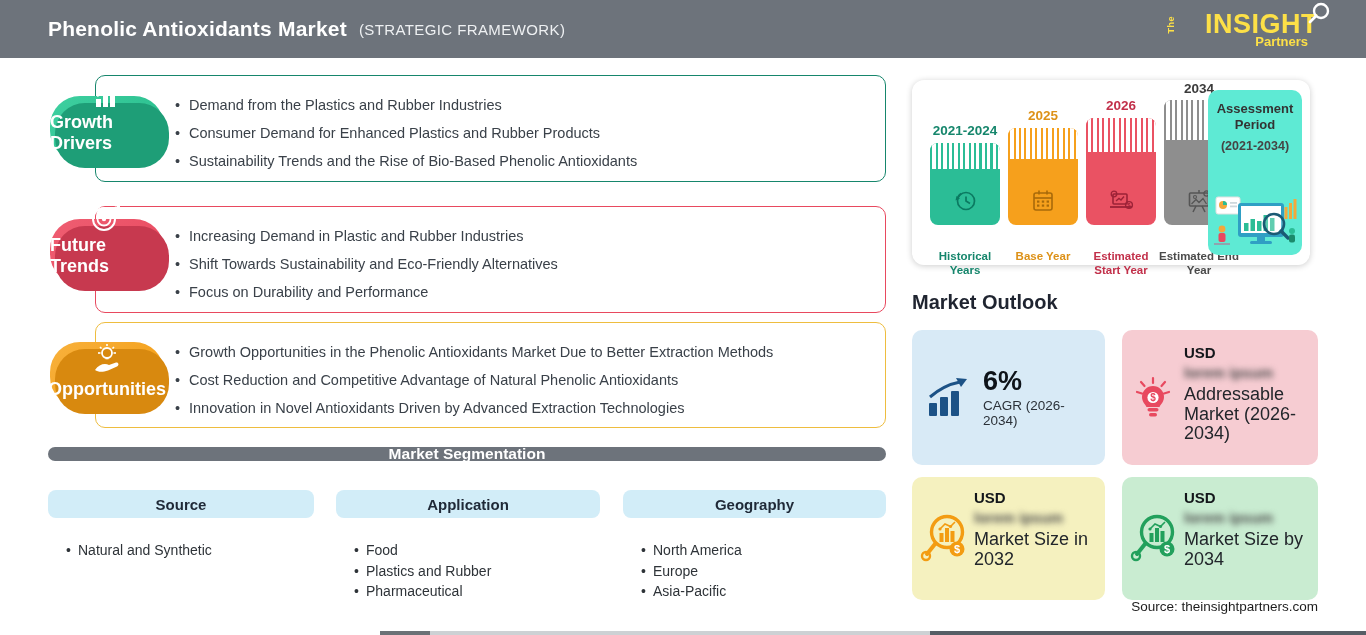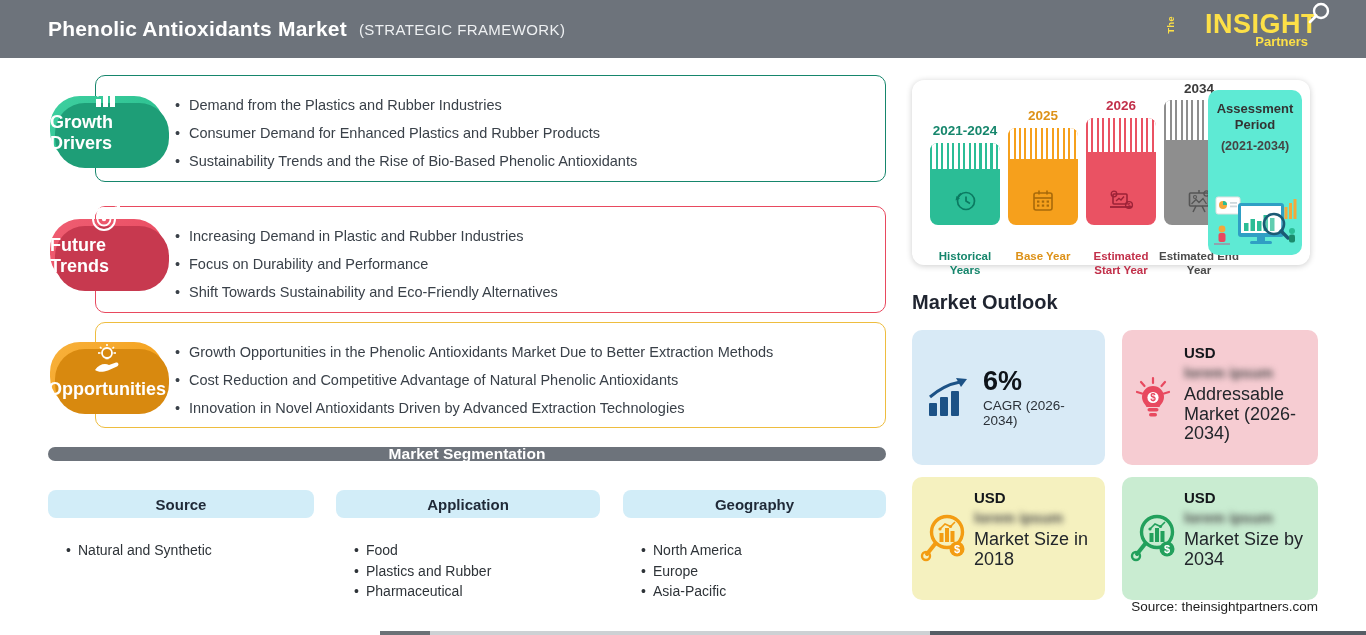--- a/index.html
+++ b/index.html
@@ -146,22 +146,22 @@
         <path d="M8 14 Q17 8 26 4" stroke="#fff" stroke-width="2.3" fill="none"></path>
         <polygon points="23,1 30,2 25,8" fill="#fff"></polygon>
       </svg>
     </span>
     <span class="badge-label">Growth Drivers</span>
   </div>
 
   <div class="info-box" id="box-ft">
     <ul class="info-list">
       <li>Increasing Demand in Plastic and Rubber Industries</li>
+      <li>Shift Towards Sustainability and Eco-Friendly Alternatives</li>
       <li>Focus on Durability and Performance</li>
-      <li>Shift Towards Sustainability and Eco-Friendly Alternatives</li>
     </ul>
   </div>
   <div class="badge" id="badge-ft">
     <span class="badge-icon">
       <svg width="34" height="30" viewBox="0 0 34 30">
         <circle cx="14" cy="16" r="11" fill="none" stroke="#fff" stroke-width="2"></circle>
         <circle cx="14" cy="16" r="6.5" fill="none" stroke="#fff" stroke-width="1.8"></circle>
         <circle cx="14" cy="16" r="2.2" fill="#fff"></circle>
         <line x1="14" y1="16" x2="26" y2="4" stroke="#fff" stroke-width="2"></line>
         <polygon points="24,1 30,1 30,7" fill="#fff"></polygon>
@@ -378,21 +378,21 @@
         <circle cx="21" cy="19" r="1.6" fill="#f39c12"></circle>
           <circle cx="31.5" cy="16.5" r="1.6" fill="#f39c12"></circle>
         <line x1="16" y1="34" x2="8" y2="44" stroke="#f39c12" stroke-width="4" stroke-linecap="round"></line>
         <circle cx="7" cy="46" r="4" fill="none" stroke="#f39c12" stroke-width="2.4"></circle>
         <circle cx="38" cy="39" r="7.5" fill="#f39c12"></circle>
         <text x="38" y="43.4" font-size="11" font-weight="bold" fill="#fff" text-anchor="middle" font-family="Liberation Sans, sans-serif">$</text>
       </svg>
     </span>
     <div class="card-usd">USD</div>
     <div class="card-blur">lorem ipsum</div>
-    <div class="card-label">Market Size in 2018</div>
+    <div class="card-label">Market Size in 2032</div>
   </div>
 
   <div class="card" id="card-size34">
     <span class="card-icon" id="icon-size34">
       <svg width="52" height="56" viewBox="0 0 52 56">
         <circle cx="28" cy="22" r="15.5" fill="none" stroke="#22a05c" stroke-width="3.4"></circle>
         <g fill="#22a05c">
             <rect x="20.5" y="23" width="4" height="9"></rect>
             <rect x="26" y="18" width="4" height="14"></rect>
             <rect x="31.5" y="21" width="4" height="11"></rect>

